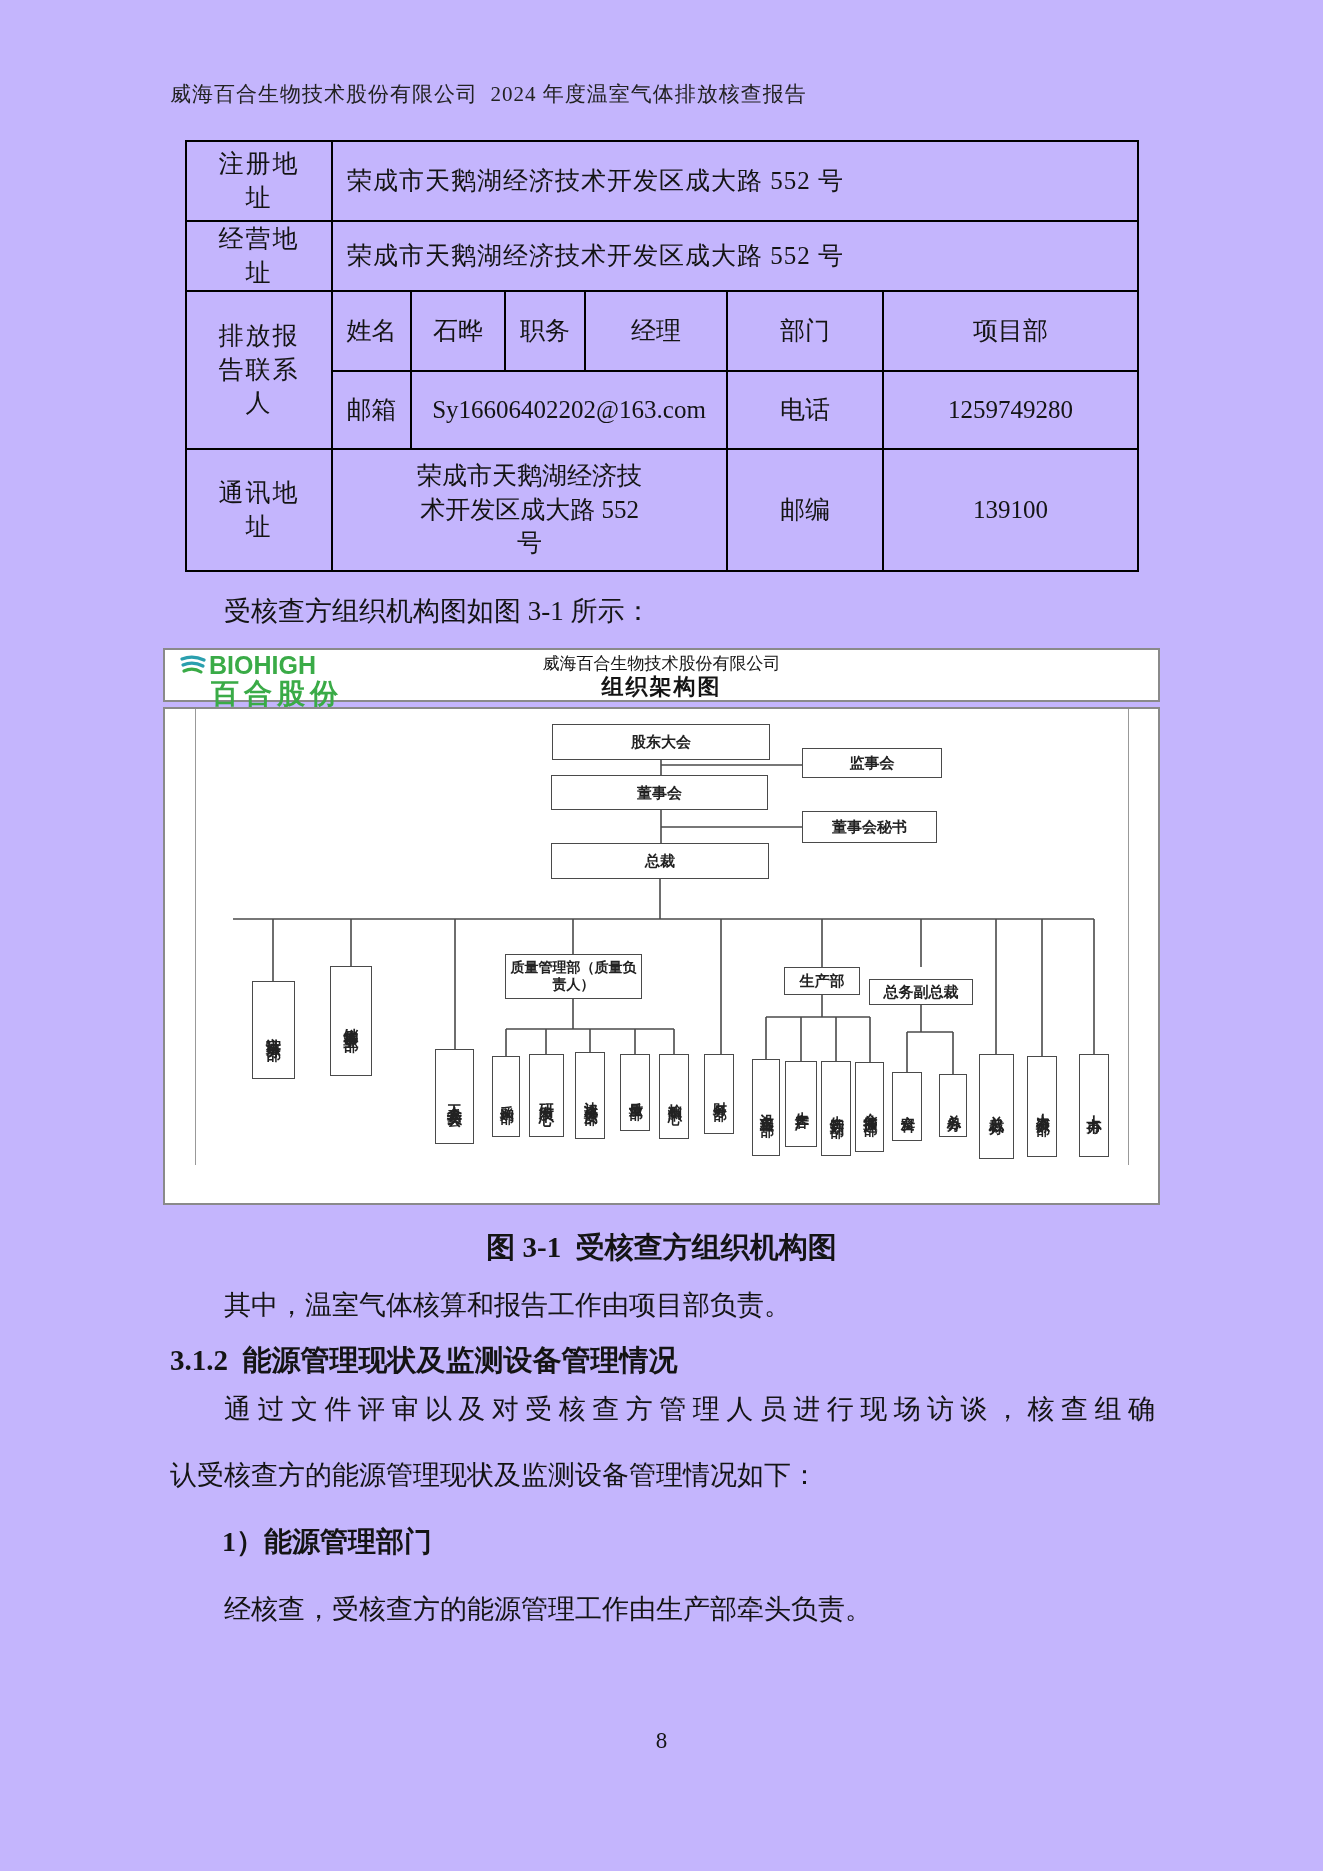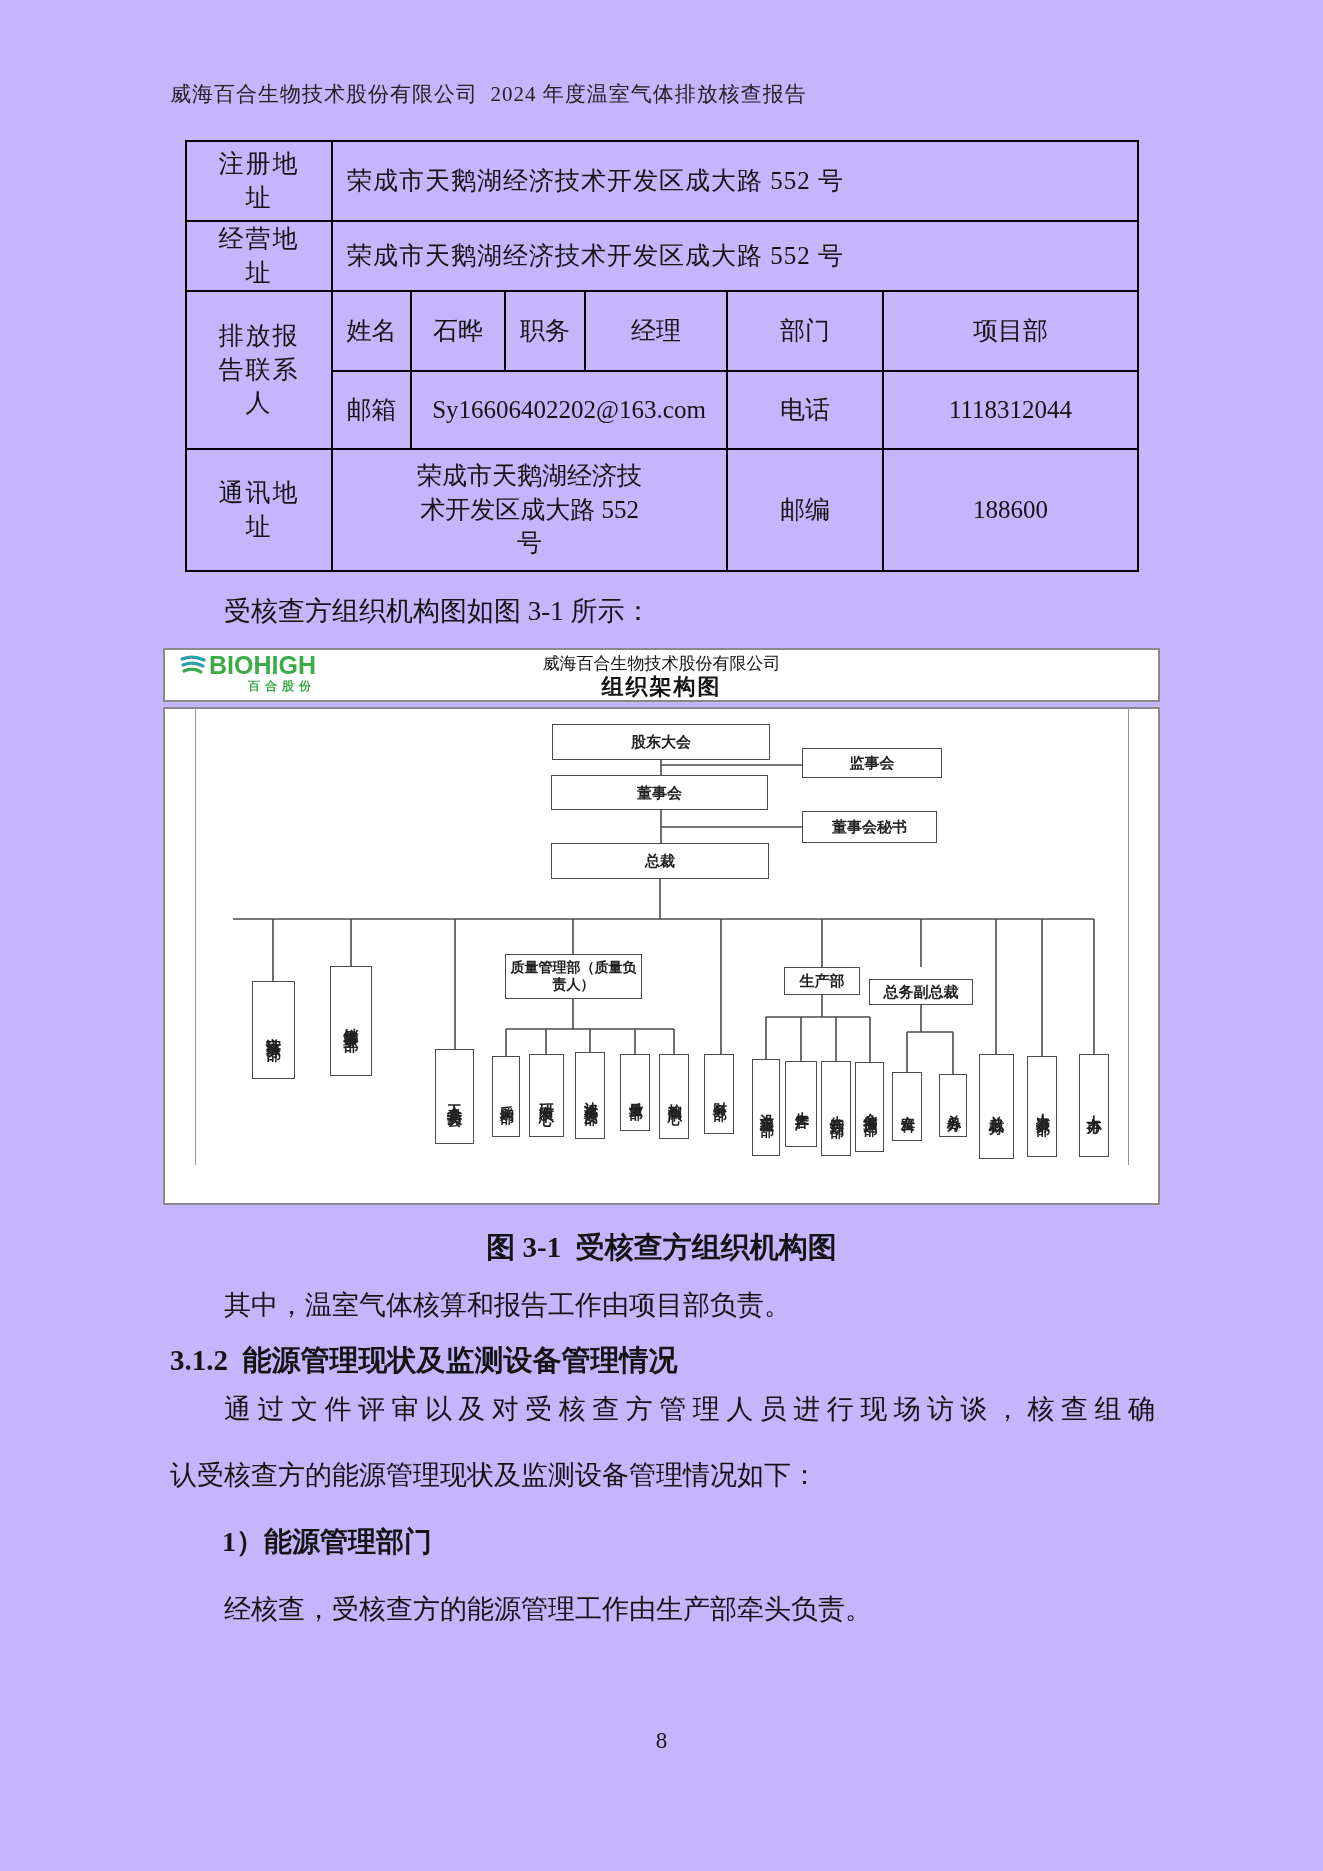--- a/index.html
+++ b/index.html
@@ -21,21 +21,21 @@
   .bold{font-weight:700;}
   .caption{left:0;width:1323px;text-align:center;font-size:29px;font-weight:700;white-space:pre;}
   .pagenum{left:0;width:1323px;text-align:center;font-size:23px;}
   
   .chart-strip{top:648px;left:163px;width:997px;height:54px;border:2px solid #8a8a8a;box-sizing:border-box;background:#fff;}
   .chart-body{top:707px;left:163px;width:997px;height:498px;border:2px solid #8a8a8a;box-sizing:border-box;background:#fff;}
   .chart-inner-border{position:absolute;left:30px;top:0;width:932px;height:456px;border-left:1px solid #999;border-right:1px solid #999;}
   .logo{position:absolute;left:14px;top:3px;line-height:1;}
   .logo .row1{display:flex;align-items:center;gap:2px;}
   .brand{font-family:"Liberation Sans", sans-serif;font-weight:700;font-size:25px;letter-spacing:0px;}
-  .brand-cn{font-family:"Liberation Sans", sans-serif;font-weight:700;font-size:12px;letter-spacing:5px;margin:2px 0 0 32px;text-align:right;}
+  .brand-cn{font-family:"Liberation Sans", sans-serif;font-weight:700;font-size:28px;letter-spacing:5px;margin:2px 0 0 32px;}
   .strip-title{position:absolute;left:0;top:4px;width:100%;text-align:center;line-height:1.15;}
   .strip-title .co{font-size:17px;font-weight:400;}
   .strip-title .t{font-size:22px;font-weight:700;letter-spacing:2px;}
   #chart-canvas{position:absolute;left:0;top:0;width:993px;height:494px;}
   #chart-lines{position:absolute;left:0;top:0;}
   #chart-lines line{stroke:#4a4a4a;stroke-width:1.6;}
   .onode{position:absolute;box-sizing:border-box;border:1.5px solid #4a4a4a;background:#fff;
          display:flex;align-items:center;justify-content:center;text-align:center;
          font-size:15px;font-weight:700;line-height:1.2;color:#222;}
   .onode.v{writing-mode:vertical-rl;text-orientation:upright;letter-spacing:2px;}
@@ -72,27 +72,27 @@
       <td>石晔</td>
       <td>职务</td>
       <td>经理</td>
       <td>部门</td>
       <td>项目部</td>
     </tr>
     <tr style="height:78px">
       <td>邮箱</td>
       <td colspan="3">Sy16606402202@163.com</td>
       <td>电话</td>
-      <td>1118312044</td>
+      <td>1259749280</td>
     </tr>
     <tr style="height:122px">
       <td class="lbl">通讯地址</td>
       <td colspan="4" style="padding:2px 80px;">荣成市天鹅湖经济技术开发区成大路 552 号</td>
       <td>邮编</td>
-      <td>188600</td>
+      <td>139100</td>
     </tr>
   </tbody>
     </table>
 
   <div class="abs body-text indent" style="top:594px;">受核查方组织机构图如图 3-1 所示：</div>
 
   <div class="abs chart-strip">
     <div class="logo">
       <div class="row1">
         <svg width="28" height="24" viewBox="0 0 28 24">

